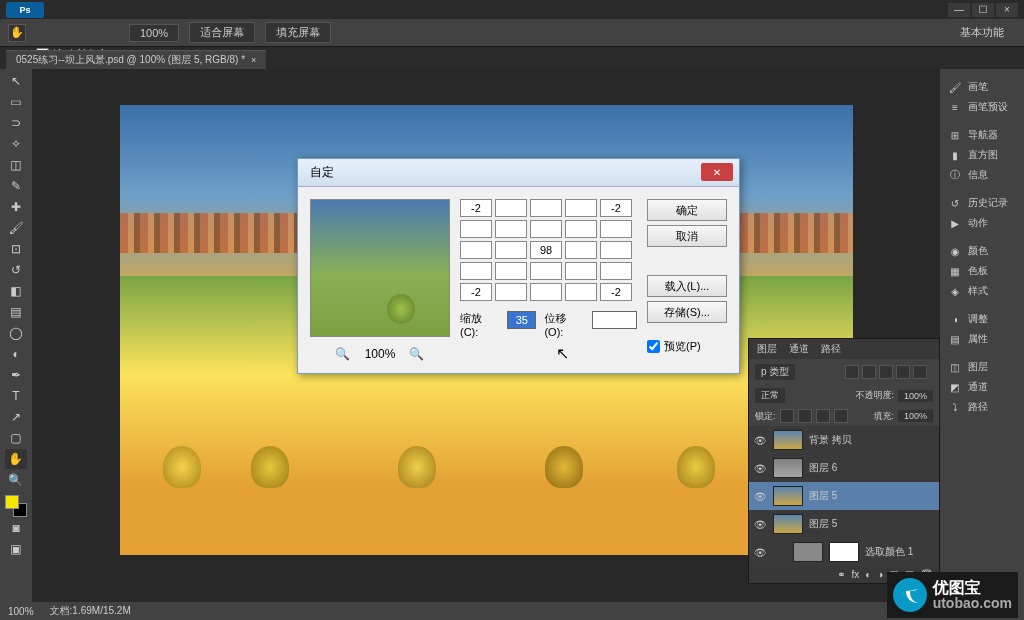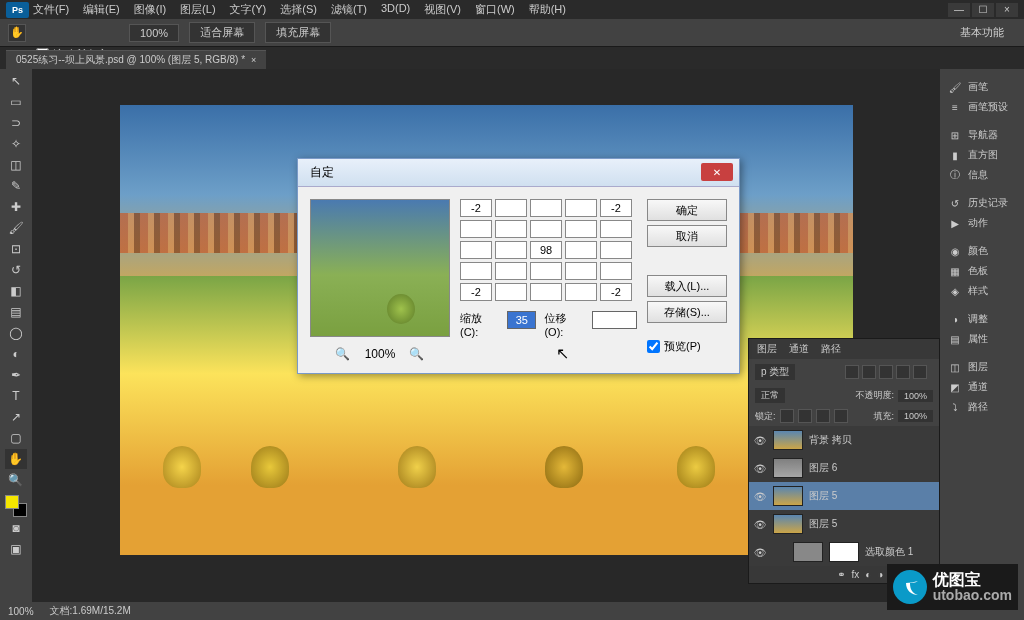--- a/index.html
+++ b/index.html
@@ -1,20 +1,20 @@
 <!DOCTYPE html>
 <html><head>
 <meta charset="utf-8">
 <style>
 * { margin: 0; padding: 0; box-sizing: border-box; font-family: "Microsoft YaHei", Arial, sans-serif; }
 body { width: 1024px; height: 620px; background: #1a1a1a; overflow: hidden; color: #ccc; font-size: 11px; position: relative; }
 
 
 .topbar { height: 19px; background: #2a2a2a; display: flex; align-items: center; padding: 0 6px; }
-.ps-logo { width: 23px; height: 16px; background: #0a5f9a; color: #fff; font-weight: bold; font-size: 9px; display: flex; align-items: center; justify-content: center; border-radius: 2px; margin-right: 4px; }
+.ps-logo { width: 38px; height: 16px; background: #0a5f9a; color: #fff; font-weight: bold; font-size: 9px; display: flex; align-items: center; justify-content: center; border-radius: 2px; margin-right: 4px; }
 .menubar { display: flex; gap: 14px; font-size: 11px; }
 .menubar span { cursor: pointer; }
 .win-controls { margin-left: auto; display: flex; gap: 2px; }
 .win-btn { width: 22px; height: 14px; background: #3a3a3a; display: flex; align-items: center; justify-content: center; font-size: 10px; }
 
 
 .options { height: 28px; background: #424242; display: flex; align-items: center; padding: 0 8px; gap: 10px; border-bottom: 1px solid #1a1a1a; }
 .hand-icon { width: 18px; height: 18px; background: #333; border: 1px solid #555; display: flex; align-items: center; justify-content: center; }
 .opt-check { display: flex; align-items: center; gap: 4px; margin-top: 44px; }
 .opt-box { background: #333; border: 1px solid #555; padding: 2px 10px; }
@@ -83,45 +83,32 @@
 .inp { width: 30px; height: 18px; background: #3a74d0; color: #fff; border: 1px solid #666; text-align: center; font-size: 11px; line-height: 16px; }
 .inp.wide { width: 46px; background: #fff; color: #000; }
 .dlg-right { width: 80px; display: flex; flex-direction: column; gap: 4px; }
 .dbtn { height: 22px; border: 1px solid #888; background: linear-gradient(#f8f8f8, #e0e0e0); font-size: 11px; }
 .dlg-chk { display: flex; align-items: center; gap: 4px; margin-top: 12px; font-size: 11px; }
 
 
 .status { position: absolute; bottom: 0; left: 0; right: 0; height: 18px; background: #424242; display: flex; align-items: center; padding: 0 8px; gap: 16px; font-size: 10px; }
 
 
-.watermark { position: absolute; right: 6px; bottom: 10px; display: flex; align-items: center; gap: 6px; background: #1a1a1a; padding: 6px; }
+.watermark { position: absolute; right: 6px; bottom: 2px; display: flex; align-items: center; gap: 6px; background: #1a1a1a; padding: 6px; }
 .wm-icon { width: 34px; height: 34px; border-radius: 50%; background: #0a9ac8; display: flex; align-items: center; justify-content: center; }
 .wm-text { color: #fff; font-size: 16px; font-weight: bold; display: flex; flex-direction: column; line-height: 1; }
 .wm-sub { font-size: 14px; color: #aaa; }
 
 .cursor { position: absolute; left: 556px; top: 344px; font-size: 16px; color: #000; pointer-events: none; }
 </style>
 </head>
 <body>
 
 <div class="topbar">
   <div class="ps-logo">Ps</div>
-  <div class="menubar">
-    <span>文件(F)</span>
-    <span>编辑(E)</span>
-    <span>图像(I)</span>
-    <span>图层(L)</span>
-    <span>文字(Y)</span>
-    <span>选择(S)</span>
-    <span>滤镜(T)</span>
-    <span>3D(D)</span>
-    <span>视图(V)</span>
-    <span>窗口(W)</span>
-    <span>帮助(H)</span>
-  </div>
   <div class="win-controls">
     <div class="win-btn">—</div>
     <div class="win-btn">☐</div>
     <div class="win-btn">×</div>
   </div>
 </div>
 
 <div class="options">
   <div class="hand-icon">✋</div>
   <label class="opt-check">

